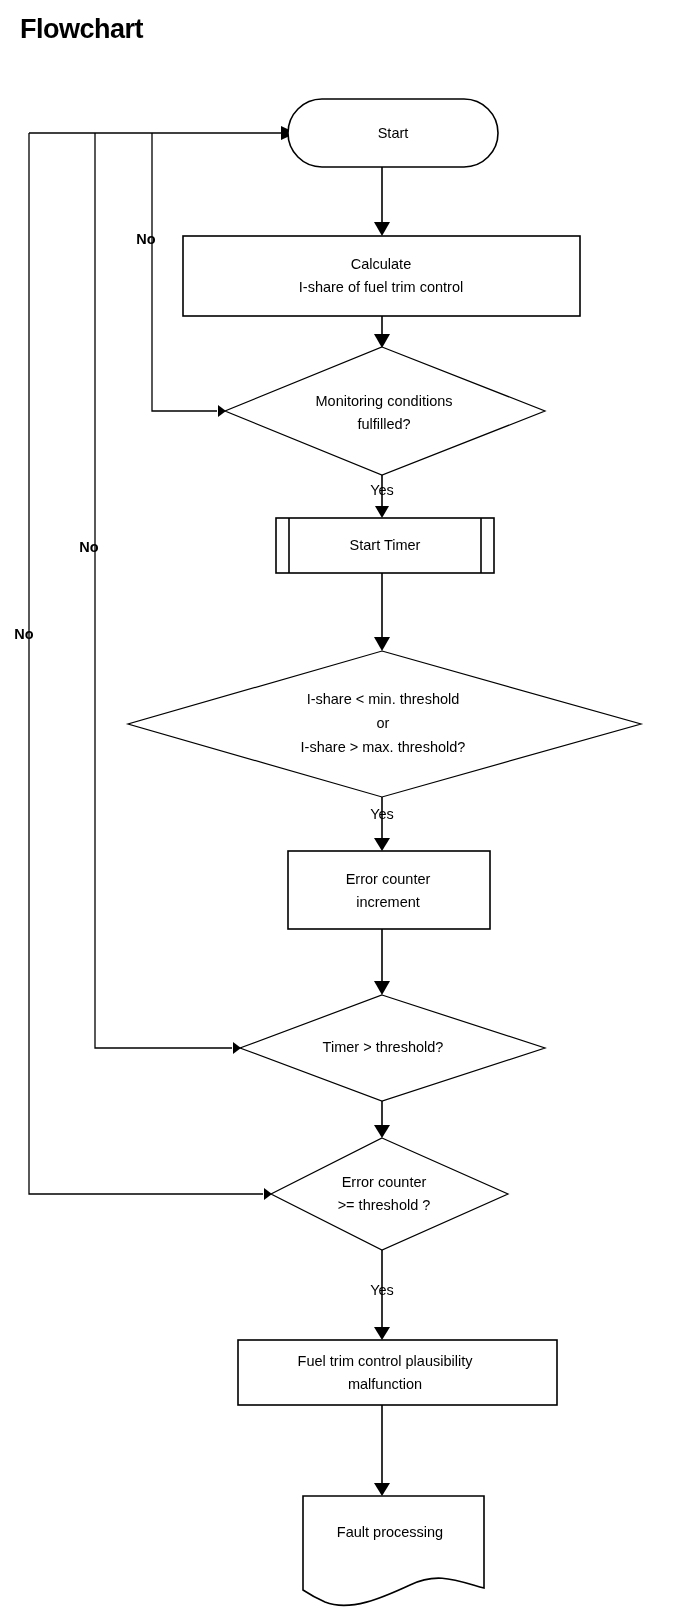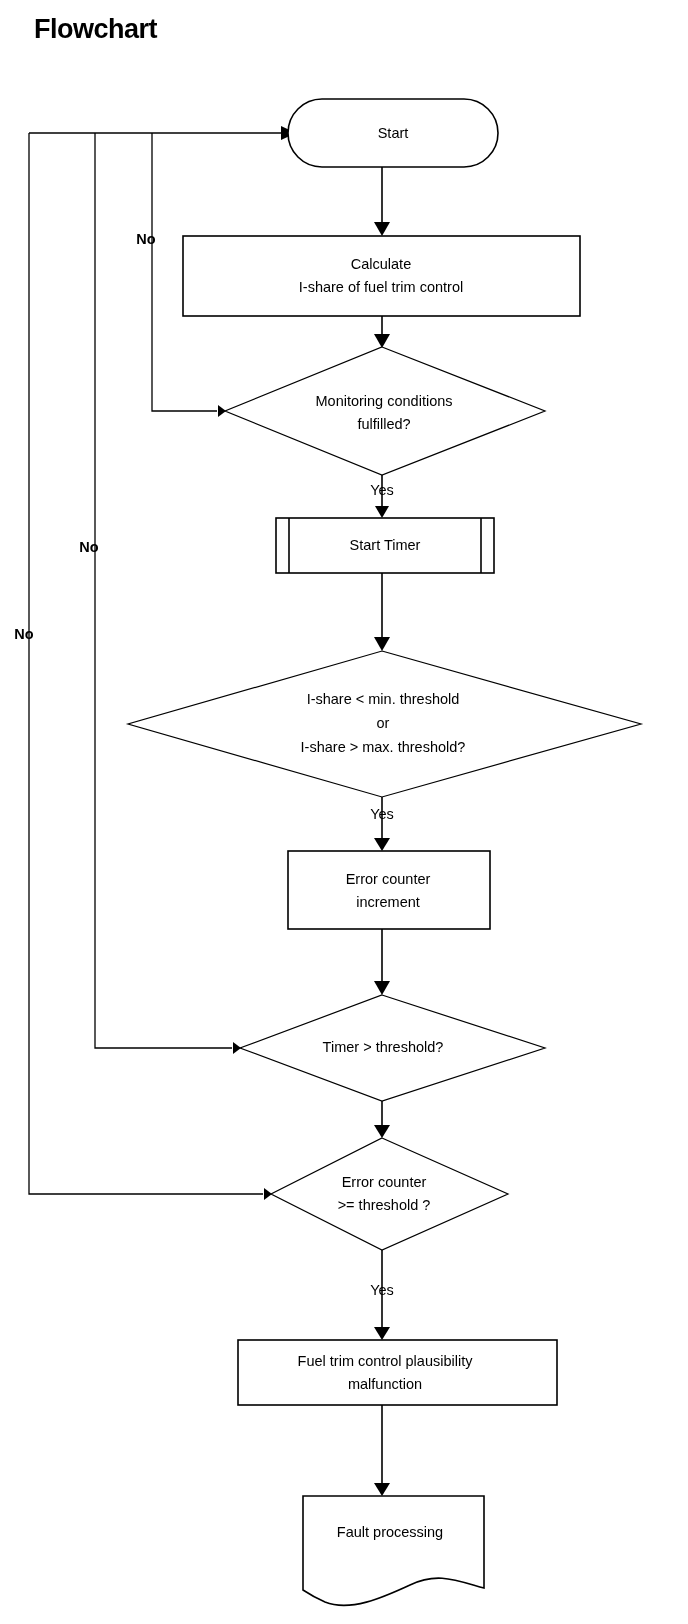--- a/index.html
+++ b/index.html
@@ -11,21 +11,21 @@
   body {
     width: 688px;
     height: 1624px;
     position: relative;
     font-family: "Liberation Sans", sans-serif;
     color: #000000;
     overflow: hidden;
   }
   #page-title {
     position: absolute;
-    left: 34px;
+    left: 20px;
     top: 14px;
     font-size: 27px;
     font-weight: bold;
     letter-spacing: -0.5px;
     font-family: "Liberation Sans", sans-serif;
     white-space: nowrap;
   }
   svg#flowchart-canvas {
     position: absolute;
     left: 0;

